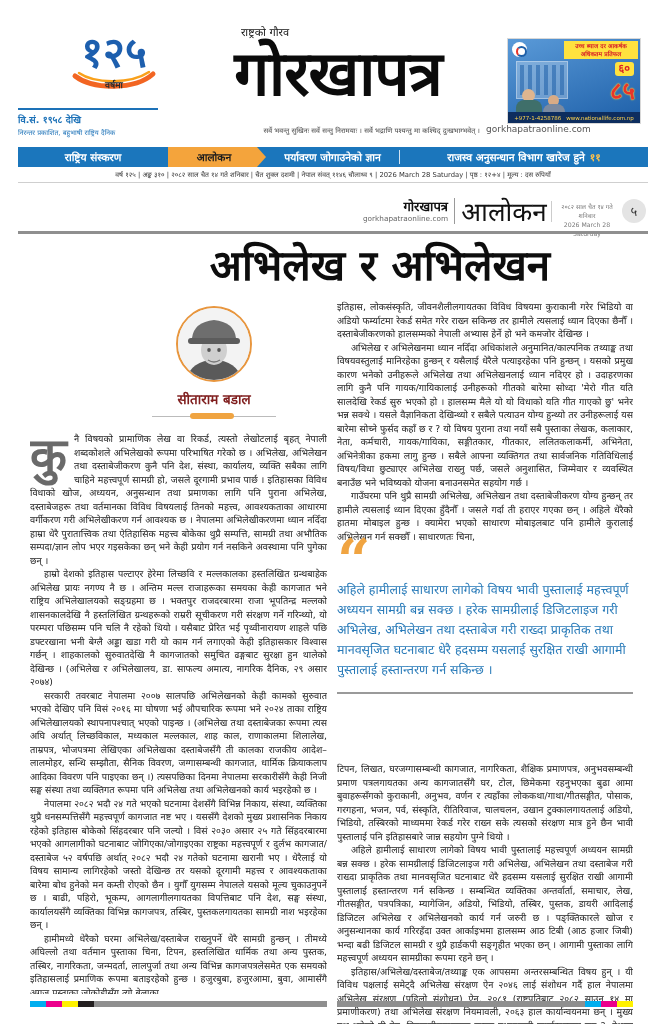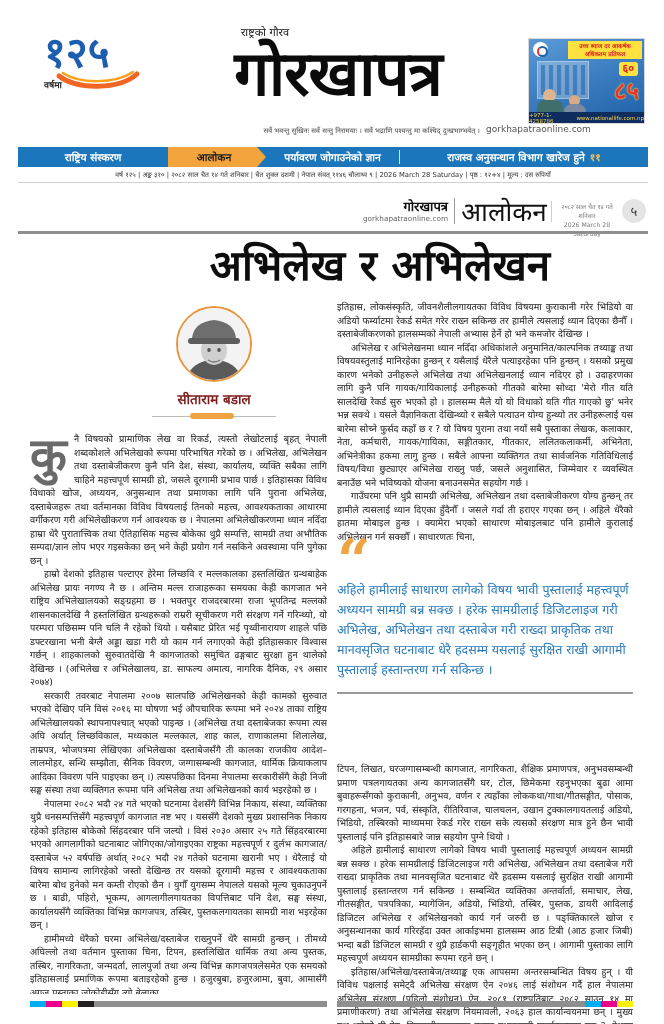--- a/index.html
+++ b/index.html
@@ -1,36 +1,36 @@
 <!DOCTYPE html>
 <html><head>
 <meta charset="utf-8">
 <style>
   html,body{margin:0;padding:0;background:#e9e9e9;}
   .page{position:relative;width:664px;height:1024px;background:#ffffff;margin:0 auto;
         font-family:"DejaVu Sans","Liberation Sans",sans-serif;color:#1c1c1c;overflow:hidden;}
   .abs{position:absolute;}
 
   
-  .logo{left:44px;top:30px;width:108px;height:88px;text-align:left;}
+  .logo{left:60px;top:30px;width:108px;height:88px;text-align:center;}
   .logo-num{font-size:42px;font-weight:bold;color:#1d5fae;line-height:46px;font-family:"DejaVu Serif",serif;}
   .logo-swoosh{display:block;margin:-6px auto 0;}
   .logo-label{font-size:9px;color:#2b2b2b;margin-top:-14px;font-weight:bold;}
   .tagline{left:185px;top:24px;width:160px;text-align:center;font-size:11px;color:#111;font-family:"DejaVu Serif",serif;}
   .paper-title{left:138px;top:30px;width:400px;text-align:center;font-size:62px;line-height:88px;
                font-weight:bold;color:#0b0b0b;font-family:"DejaVu Serif",serif;letter-spacing:-1px;}
   .since{left:18px;top:108px;width:140px;border-top:2px solid #1d72b8;padding-top:3px;}
   .since-main{font-size:9.5px;font-weight:bold;color:#1d72b8;}
   .since-sub{font-size:6.8px;color:#1d72b8;margin-top:2px;}
   .motto{left:160px;top:126px;width:320px;text-align:right;font-size:7px;color:#444;}
   .site-top{left:486px;top:124px;width:120px;font-size:9px;color:#555;}
 
   
-  .ad{left:528px;top:38px;width:115px;height:84px;background:linear-gradient(160deg,#5a9ad8,#1d5fa8);
-      overflow:hidden;border:1px solid #d8d8d8;}
+  .ad{left:507px;top:38px;width:115px;height:84px;background:linear-gradient(160deg,#5a9ad8,#1d5fa8);
+      overflow:hidden;border:1px solid #d8d8d8;padding-left:17px;}
   .ad-top{position:absolute;top:2px;right:2px;width:74px;height:17px;background:#ffe23f;color:#d81f26;
           font-size:6px;font-weight:bold;text-align:center;line-height:8px;padding-top:1px;}
   .ad-logo{position:absolute;top:3px;left:4px;width:15px;height:15px;border-radius:50%;background:#ffffff;}
   .ad-logo:after{content:"";position:absolute;left:4px;top:4px;width:7px;height:7px;border-radius:50%;border:2px solid #1d5fa8;border-left-color:#e8352b;}
   .ad-building{position:absolute;left:8px;top:22px;width:52px;height:38px;background:rgba(255,255,255,.28);
                box-shadow:inset 0 0 0 1px rgba(255,255,255,.35);}
   .ad-building:after{content:"";position:absolute;inset:4px;background:
       repeating-linear-gradient(90deg,rgba(29,95,168,.55) 0 4px,transparent 4px 8px);}
   .ad-badge{position:absolute;right:6px;top:23px;background:#ffe23f;color:#d81f26;font-weight:bold;
             font-size:11px;padding:0 4px;border-radius:3px;line-height:14px;}
@@ -108,20 +108,24 @@
     <svg class="logo-swoosh" width="86" height="22" viewBox="0 0 86 22">
       <path d="M4 6 C 22 20, 64 20, 82 4" stroke="#f26522" stroke-width="5" fill="none" stroke-linecap="round"></path>
       <path d="M8 3 C 24 14, 60 14, 78 2" stroke="#f9a11b" stroke-width="2.5" fill="none" stroke-linecap="round"></path>
     </svg>
     <div class="logo-label">वर्षमा</div>
   </div>
 
   <div class="abs tagline">राष्ट्रको गौरव</div>
   <div class="abs paper-title">गोरखापत्र</div>
 
+  <div class="abs since">
+    <div class="since-main">वि.सं. १९५८ देखि</div>
+    <div class="since-sub">निरन्तर प्रकाशित, बहुभाषी राष्ट्रिय दैनिक</div>
+  </div>
 
   <div class="abs motto">सर्वे भवन्तु सुखिनः सर्वे सन्तु निरामयाः । सर्वे भद्राणि पश्यन्तु मा कश्चिद् दुःखभाग्भवेत् ।</div>
   <div class="abs site-top">gorkhapatraonline.com</div>
 
   <div class="abs ad">
     <div class="ad-logo"></div>
     <div class="ad-top">
       <div>उच्च ब्याज दर आकर्षक</div>
       <div>अधिकतम प्रतिफल</div>
     </div>

